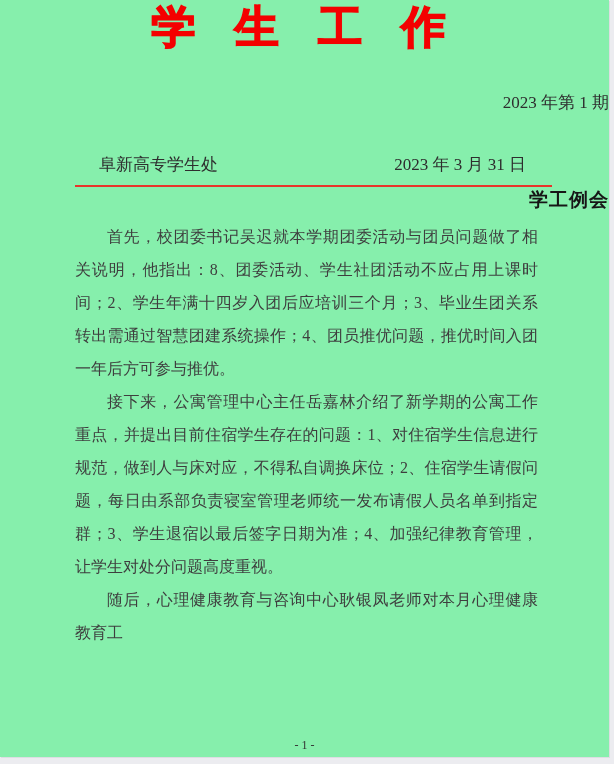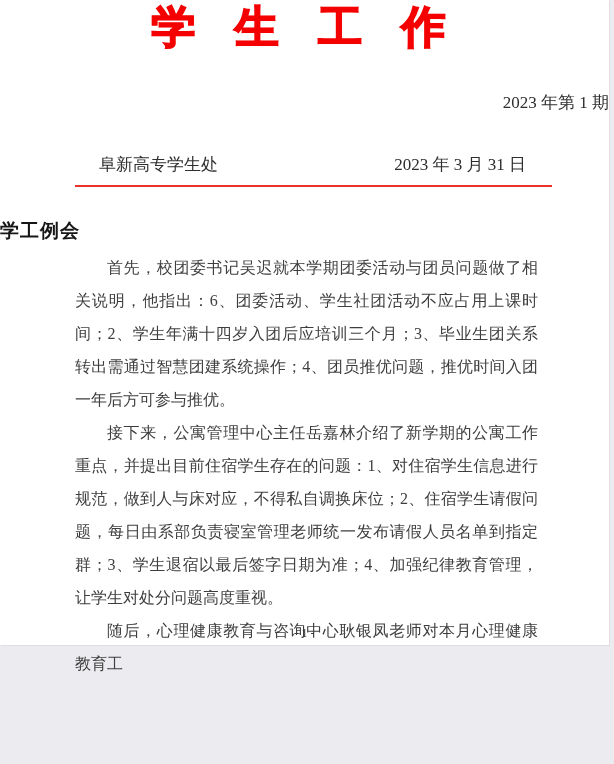--- a/index.html
+++ b/index.html
@@ -9,22 +9,22 @@
   }
   *{box-sizing:border-box;margin:0;padding:0;}
   html,body{width:614px;height:764px;overflow:hidden;}
   body{
     background:#ececf0;
     font-family:"Liberation Serif","DejaVu Serif",serif;
   }
   .page{
     position:relative;
     width:609px;
-    height:645px;
-    background:#ffffff;
+    height:757px;
+    background:#86efac;
     box-shadow:1px 1px 0 #dddde2;
   }
   
   .masthead{
     padding-top:2px;
     text-align:center;
     font-family:"DejaVu Sans","Liberation Sans",sans-serif;
     font-weight:bold;
     font-size:44px;
     line-height:50px;
@@ -50,22 +50,21 @@
     align-items:flex-end;
     font-size:17px;
     line-height:22px;
     color:#2e2e2e;
     padding:0 26px 9px 24px;
     border-bottom:2px solid var(--divider-red);
     gap:41px;
   }
   
   .article-title{
-    margin-top:31px;
-    text-align:left;
+    text-align:right;
     font-family:Liberation Sans, sans-serif;
     font-weight:bold;
     font-size:19px;
     line-height:26px;
     color:#161616;
     letter-spacing:1px;
   }
   .article-body{
     margin:7px 71px 0 75px;
     font-size:16px;
@@ -97,20 +96,20 @@
   <div class="issue">2023 年第 1 期</div>
 
   <div class="header-row">
     <span>阜新高专学生处</span>
     <span>2023 年 3 月 31 日</span>
   </div>
 
   <div class="article-title">学工例会</div>
 
   <div class="article-body">
-    <p>首先，校团委书记吴迟就本学期团委活动与团员问题做了相关说明，他指出：6、团委活动、学生社团活动不应占用上课时间；2、学生年满十四岁入团后应培训三个月；3、毕业生团关系转出需通过智慧团建系统操作；4、团员推优问题，推优时间入团一年后方可参与推优。</p>
+    <p>首先，校团委书记吴迟就本学期团委活动与团员问题做了相关说明，他指出：8、团委活动、学生社团活动不应占用上课时间；2、学生年满十四岁入团后应培训三个月；3、毕业生团关系转出需通过智慧团建系统操作；4、团员推优问题，推优时间入团一年后方可参与推优。</p>
     <p>接下来，公寓管理中心主任岳嘉林介绍了新学期的公寓工作重点，并提出目前住宿学生存在的问题：1、对住宿学生信息进行规范，做到人与床对应，不得私自调换床位；2、住宿学生请假问题，每日由系部负责寝室管理老师统一发布请假人员名单到指定群；3、学生退宿以最后签字日期为准；4、加强纪律教育管理，让学生对处分问题高度重视。</p>
     <p>随后，心理健康教育与咨询中心耿银凤老师对本月心理健康教育工</p>
   </div>
 
   <div class="footer">- 1 -</div>
 
 </div>
 
 </body></html>

